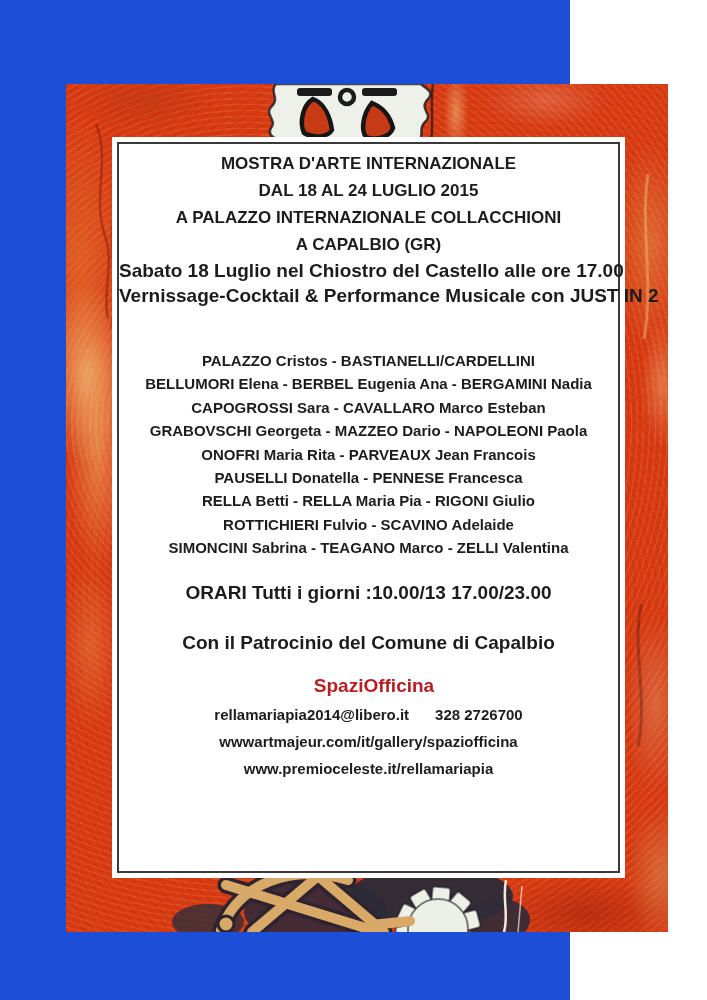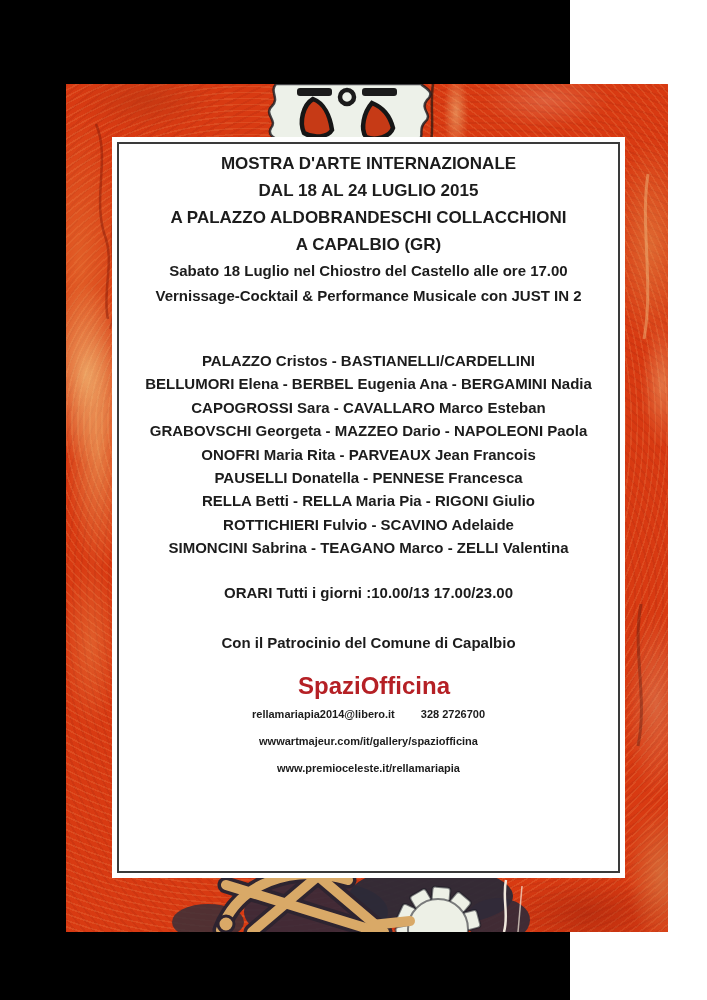--- a/index.html
+++ b/index.html
@@ -1,18 +1,18 @@
 <!DOCTYPE html>
 <html><head>
 <meta charset="utf-8">
 <style>
   * { margin:0; padding:0; box-sizing:border-box; }
   html,body { width:707px; height:1000px; background:#ffffff; overflow:hidden;
               font-family:"Liberation Sans", sans-serif; }
-  .page { position:relative; width:570px; height:1000px; background:#000000; }
+  .page { position:relative; width:570px; height:1000px; background:#1d4ed8; }
 
   
   .artwork {
     position:absolute; left:66px; top:84px; width:602px; height:848px;
     background-color:#d83a12;
     background-image:
       radial-gradient(60px 130px at 20px 290px, rgba(250,225,150,.55), transparent 70%),
       radial-gradient(45px 170px at 32px 370px, rgba(248,210,130,.45), transparent 70%),
       radial-gradient(70px 220px at 14px 180px, rgba(235,130,60,.5), transparent 70%),
       radial-gradient(40px 120px at 25px 560px, rgba(240,160,90,.35), transparent 70%),
@@ -30,26 +30,26 @@
   .art-overlay { position:absolute; left:0; top:0; width:602px; height:848px; display:block; }
 
   
   .textbox {
     position:absolute; left:51px; top:58px; width:503px; height:731px;
     background:#ffffff; border:2px solid #3a3a3a; box-shadow:0 0 0 5px #ffffff;
     text-align:center; color:#1c1c1c; font-weight:700; padding-top:6px;
   }
   .t17  { font-size:17px; line-height:27px; white-space:nowrap; }
   .t20  { font-size:20px; line-height:28px; white-space:nowrap; }
-  .t15  { font-size:15px; line-height:25px; white-space:nowrap; }
+  .t15  { font-size:19px; line-height:25px; white-space:nowrap; }
   .artist { font-size:15px; line-height:23.4px; white-space:nowrap; }
   .sp19 { height:19px; } .sp22 { height:22px; } .sp20 { height:20px; }
   .sp25 { height:25px; } .sp16 { height:16px; }
-  .gallery { font-size:24px; line-height:30px;padding-left:11px; }
-  .contact { font-size:11px; line-height:27px; white-space:nowrap; }
+  .gallery { font-size:19px; line-height:30px;padding-left:11px; }
+  .contact { font-size:15px; line-height:27px; white-space:nowrap; }
   .phone { margin-left:26px; }
 </style>
 </head>
 <body>
 
 <div class="page">
 
   <div class="artwork">
 
     <svg class="art-overlay" viewBox="0 0 602 848">
@@ -109,21 +109,21 @@
         <circle cx="160" cy="840" r="8" fill="#d9a967" stroke="#2e2430" stroke-width="3"></circle>
       </g>
 
       <path d="M 440,796 C 436,815 443,830 438,848" stroke="#f0e8dc" stroke-width="2.5" fill="none"></path>
       <path d="M 456,802 L 452,848" stroke="rgba(245,235,220,.7)" stroke-width="1.5" fill="none"></path>
     </svg>
 
     <div class="textbox">
       <div class="t17">MOSTRA D'ARTE INTERNAZIONALE</div>
       <div class="t17">DAL 18 AL 24 LUGLIO 2015</div>
-      <div class="t17">A PALAZZO ALDOBRANDESCHI COLLACCHIONI</div>
+      <div class="t17">A PALAZZO INTERNAZIONALE COLLACCHIONI</div>
       <div class="t17">A CAPALBIO (GR)</div>
       <div class="t15">Sabato 18 Luglio nel Chiostro del Castello alle ore 17.00</div>
       <div class="t15">Vernissage-Cocktail &amp; Performance Musicale con JUST IN 2</div>
       <div class="sp19"></div>
       <div class="sp22"></div>
       <div>
         <div class="artist">PALAZZO Cristos - BASTIANELLI/CARDELLINI</div>
         <div class="artist">BELLUMORI Elena - BERBEL Eugenia Ana - BERGAMINI Nadia</div>
         <div class="artist">CAPOGROSSI Sara - CAVALLARO Marco Esteban</div>
         <div class="artist">GRABOVSCHI Georgeta - MAZZEO Dario - NAPOLEONI Paola</div>

